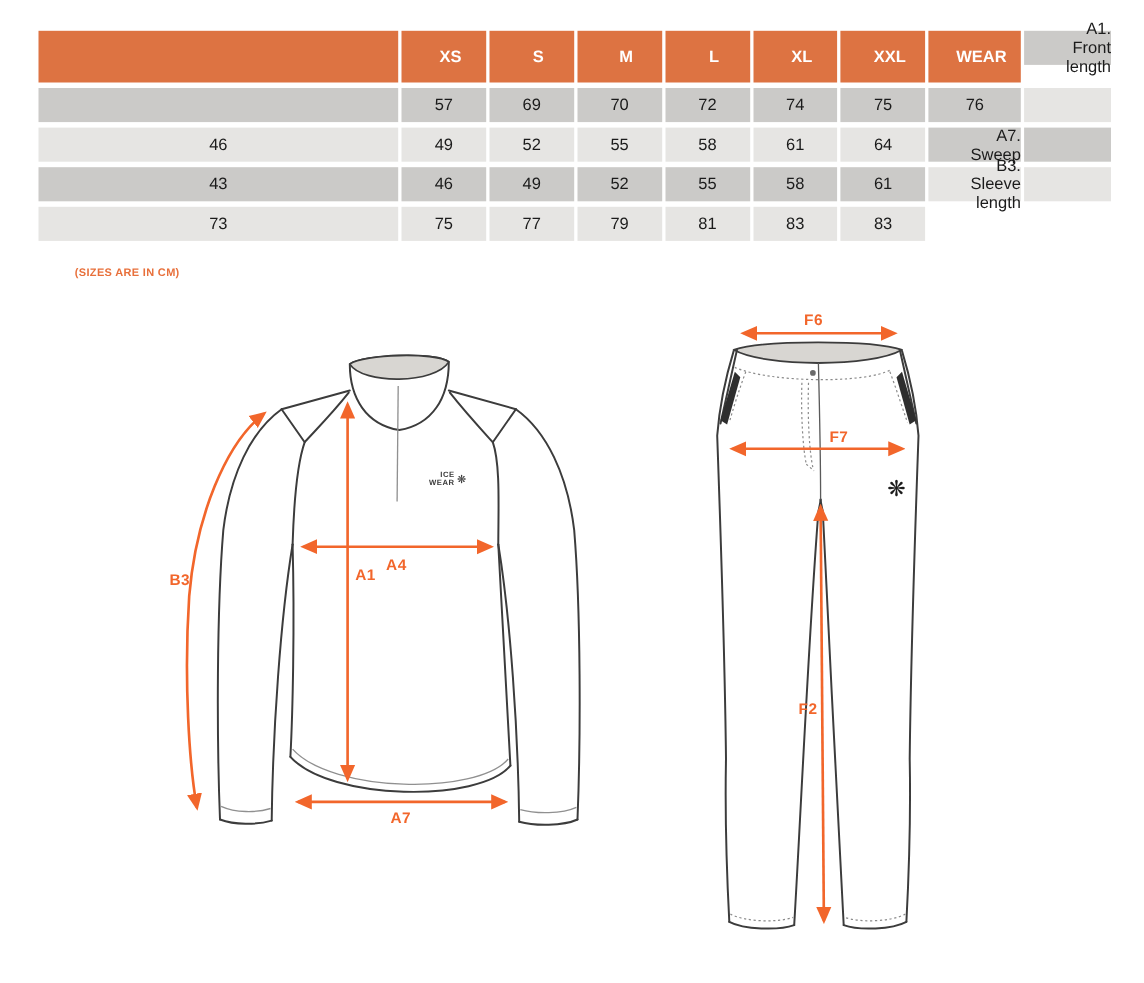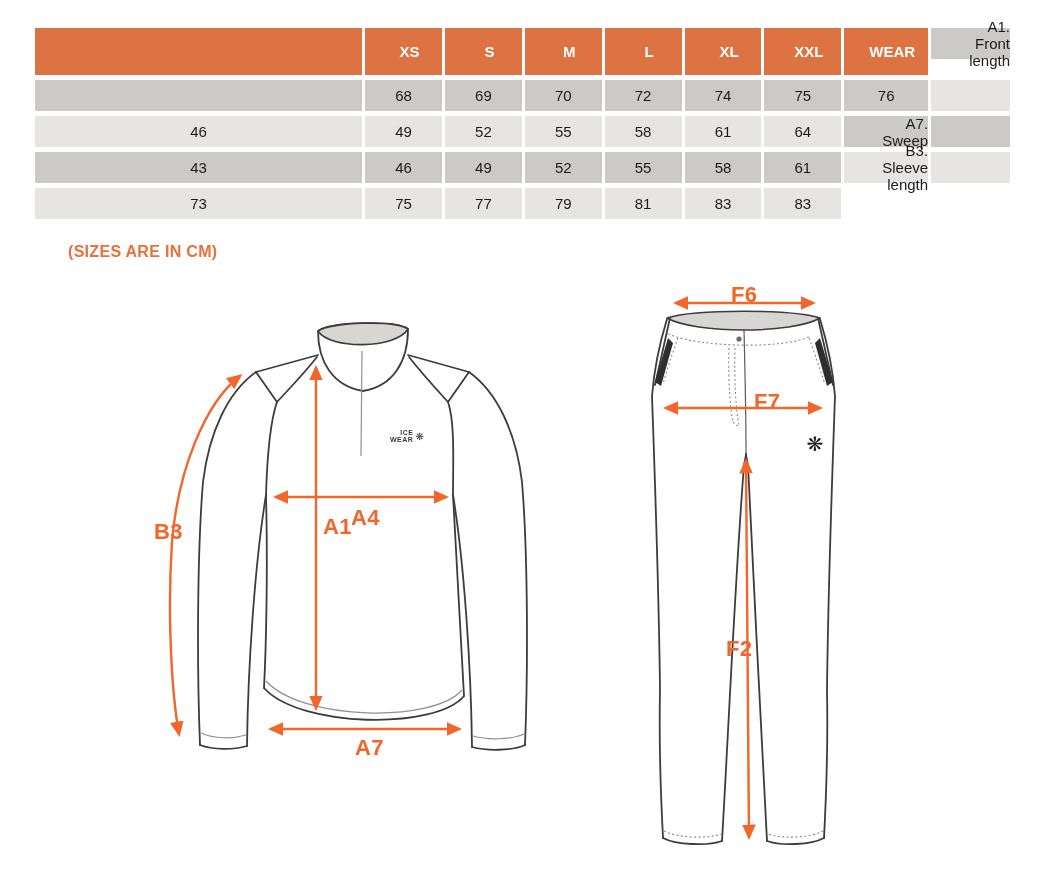--- a/index.html
+++ b/index.html
@@ -14,39 +14,39 @@
   .cell.head.title{padding-left:38px;letter-spacing:.2px;}
   .cell.head.size{justify-content:center;padding-left:12px;}
   .cell.body{height:31px;}
   .cell.body.dark{background:var(--row-dark);}
   .cell.body.light{background:var(--row-light);}
   .cell.body.label{padding-left:38px;text-align:right;}
   .cell.body.val{justify-content:center;}
 
   
   .units-note{position:absolute;left:68px;top:243px;color:var(--note-text);
-              font-size:16px;font-weight:700;letter-spacing:.3px;}
+              font-size:10px;font-weight:700;letter-spacing:.3px;}
 
   
   .diagram{position:absolute;inset:0;margin:0;}
   .diagram svg{position:absolute;left:0;top:270px;width:1040px;height:624px;}
 
   .o{fill:none;stroke:var(--outline);stroke-width:1.8;stroke-linecap:round;stroke-linejoin:round;}
   .ow{fill:#fff;stroke:var(--outline);stroke-width:1.8;stroke-linejoin:round;}
   .gray{fill:var(--collar-fill);stroke:var(--outline);stroke-width:1.6;stroke-linejoin:round;}
   .thin{fill:none;stroke:#909090;stroke-width:1.2;}
   .seam{fill:none;stroke:#5a5a5a;stroke-width:1.2;}
   .dot{fill:none;stroke:#8a8a8a;stroke-width:1.1;stroke-dasharray:2 2.4;}
   .wedge{fill:#2e2e2e;stroke:none;}
   .arrow{fill:none;stroke:var(--arrow);stroke-width:2.4;
          marker-start:url(#ah);marker-end:url(#ah);}
   #ah path{fill:var(--arrow);}
   .flake{fill:#1d1d1d;font:20px "DejaVu Sans",sans-serif;}
 
-  .mlabel{position:absolute;color:var(--arrow);font-weight:700;font-size:22px;
+  .mlabel{position:absolute;color:var(--arrow);font-weight:700;font-size:14px;
           letter-spacing:.4px;white-space:nowrap;}
 
   .shirt-logo{position:absolute;left:390px;top:430px;display:flex;align-items:center;
               gap:2px;color:#3a3a3a;}
   .logo-text{display:flex;flex-direction:column;align-items:flex-end;font-size:7px;
              font-weight:700;line-height:6.5px;letter-spacing:.5px;}
   .logo-flake{font-size:10px;font-family:"DejaVu Sans",sans-serif;line-height:10px;}
 </style>
 </head>
 <body>
@@ -57,21 +57,21 @@
       <div class="cell head"></div>
       <div class="cell head size">XS</div>
       <div class="cell head size">S</div>
       <div class="cell head size">M</div>
       <div class="cell head size">L</div>
       <div class="cell head size">XL</div>
       <div class="cell head size">XXL</div>
       <div class="cell head size">WEAR</div>
       <div class="cell body label dark">A1. Front length</div>
       <div class="cell body dark"></div>
-      <div class="cell body val dark">68</div>
+      <div class="cell body val dark">57</div>
       <div class="cell body val dark">69</div>
       <div class="cell body val dark">70</div>
       <div class="cell body val dark">72</div>
       <div class="cell body val dark">74</div>
       <div class="cell body val dark">75</div>
       <div class="cell body val dark">76</div>
       <div class="cell body light"></div>
       <div class="cell body val light">46</div>
       <div class="cell body val light">49</div>
       <div class="cell body val light">52</div>

